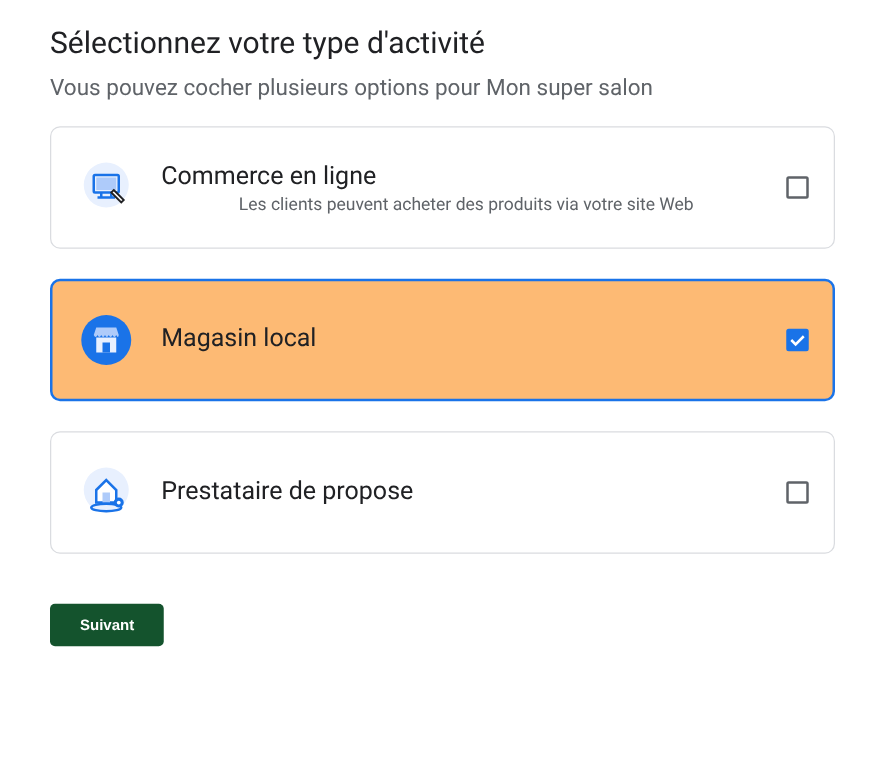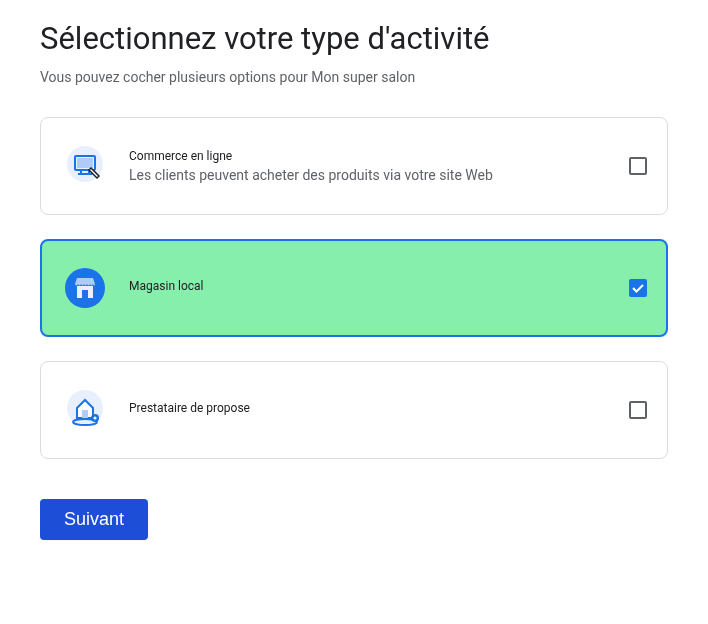--- a/index.html
+++ b/index.html
@@ -11,65 +11,66 @@
       font-family: 'Google Sans', Roboto, Arial, sans-serif;
       background: #fff;
       padding: 20px 40px;
       width: 708px;
     }
     .container {
       max-width: 628px;
       margin: 0 auto;
     }
     h1 {
-      font-size: 31px;
+      font-size: 24px;
       font-weight: 400;
       color: #202124;
       margin-bottom: 12px;
     }
     .subtitle {
-      font-size: 14px;
+      font-size: 18px;
       color: #5f6368;
-      margin-bottom: 32px;
+      margin-bottom: 20px;
     }
     .option-card {
       display: flex;
       align-items: center;
       border: 1px solid #dadce0;
       border-radius: 8px;
       padding: 24px 20px;
       margin-bottom: 24px;
       cursor: pointer;
       background: #fff;
     }
     .option-card.selected {
       border: 2px solid #1a73e8;
-      background: #86efac;
+      background: #fdba74;
       padding: 23px 19px;
     }
     .icon-wrap {
       width: 48px;
       height: 48px;
       flex-shrink: 0;
       display: flex;
       align-items: center;
       justify-content: center;
       margin-right: 20px;
     }
     .option-text {
       flex: 1;
     }
     .option-title {
-      font-size: 12px;
+      font-size: 20px;
       color: #202124;
       margin-bottom: 4px;
     }
     .option-desc {
       font-size: 14px;
       color: #5f6368;
+      text-align: center;
     }
     .checkbox {
       width: 18px;
       height: 18px;
       border: 2px solid #5f6368;
       border-radius: 2px;
       flex-shrink: 0;
       display: flex;
       align-items: center;
       justify-content: center;
@@ -79,27 +80,27 @@
       background: #1a73e8;
       border-color: #1a73e8;
     }
     .checkbox.checked svg {
       display: block;
     }
     .checkbox svg {
       display: none;
     }
     .next-btn {
-      background: #1d4ed8;
+      background: #14532d;
       color: #fff;
       border: none;
       border-radius: 4px;
       padding: 10px 24px;
-      font-size: 18px;
-      font-weight: 400;
+      font-size: 12px;
+      font-weight: 700;
       cursor: pointer;
       margin-top: 16px;
     }
   </style>
 </head>
 <body>
 
 <div class="container">
   <h1>Sélectionnez votre type d'activité</h1>
   <p class="subtitle">Vous pouvez cocher plusieurs options pour Mon super salon</p>

